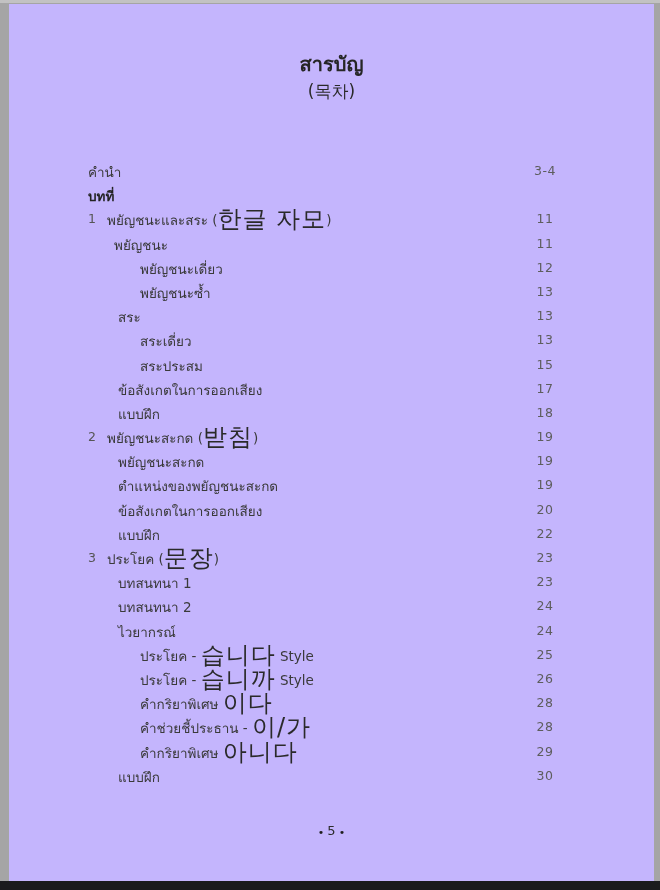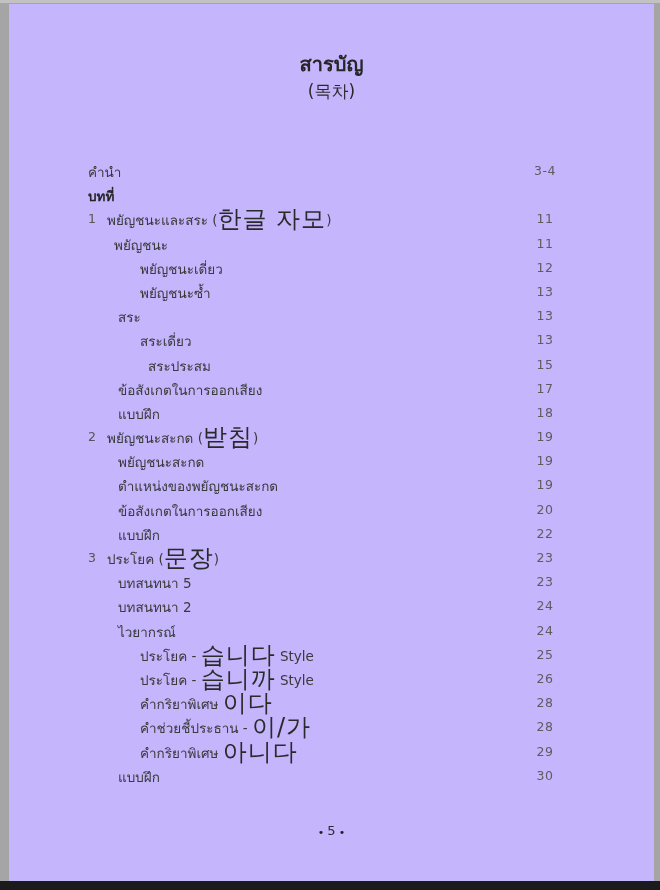--- a/index.html
+++ b/index.html
@@ -149,21 +149,21 @@
     </div>
 
     <div class="toc-row">
       <span class="num"></span>
       <span class="label" style="left: 131px;"><span class="pre">สระเดี่ยว</span><span class="kr"></span><span class="post"></span></span>
       <span class="pagenum">13</span>
     </div>
 
     <div class="toc-row">
       <span class="num"></span>
-      <span class="label" style="left: 139px; text-align: center;"><span class="pre">สระประสม</span><span class="kr"></span><span class="post"></span></span>
+      <span class="label" style="left: 131px; text-align: center;"><span class="pre">สระประสม</span><span class="kr"></span><span class="post"></span></span>
       <span class="pagenum">15</span>
     </div>
 
     <div class="toc-row">
       <span class="num"></span>
       <span class="label" style="left: 109px;"><span class="pre">ข้อสังเกตในการออกเสียง</span><span class="kr"></span><span class="post"></span></span>
       <span class="pagenum">17</span>
     </div>
 
     <div class="toc-row">
@@ -203,21 +203,21 @@
     </div>
 
     <div class="toc-row">
       <span class="num">3</span>
       <span class="label" style="left: 98px;"><span class="pre">ประโยค (</span><span class="kr">문장</span><span class="post">)</span></span>
       <span class="pagenum">23</span>
     </div>
 
     <div class="toc-row">
       <span class="num"></span>
-      <span class="label" style="left: 109px;"><span class="pre">บทสนทนา 5</span><span class="kr"></span><span class="post"></span></span>
+      <span class="label" style="left: 109px;"><span class="pre">บทสนทนา 1</span><span class="kr"></span><span class="post"></span></span>
       <span class="pagenum">23</span>
     </div>
 
     <div class="toc-row">
       <span class="num"></span>
       <span class="label" style="left: 109px;"><span class="pre">บทสนทนา 2</span><span class="kr"></span><span class="post"></span></span>
       <span class="pagenum">24</span>
     </div>
 
     <div class="toc-row">

